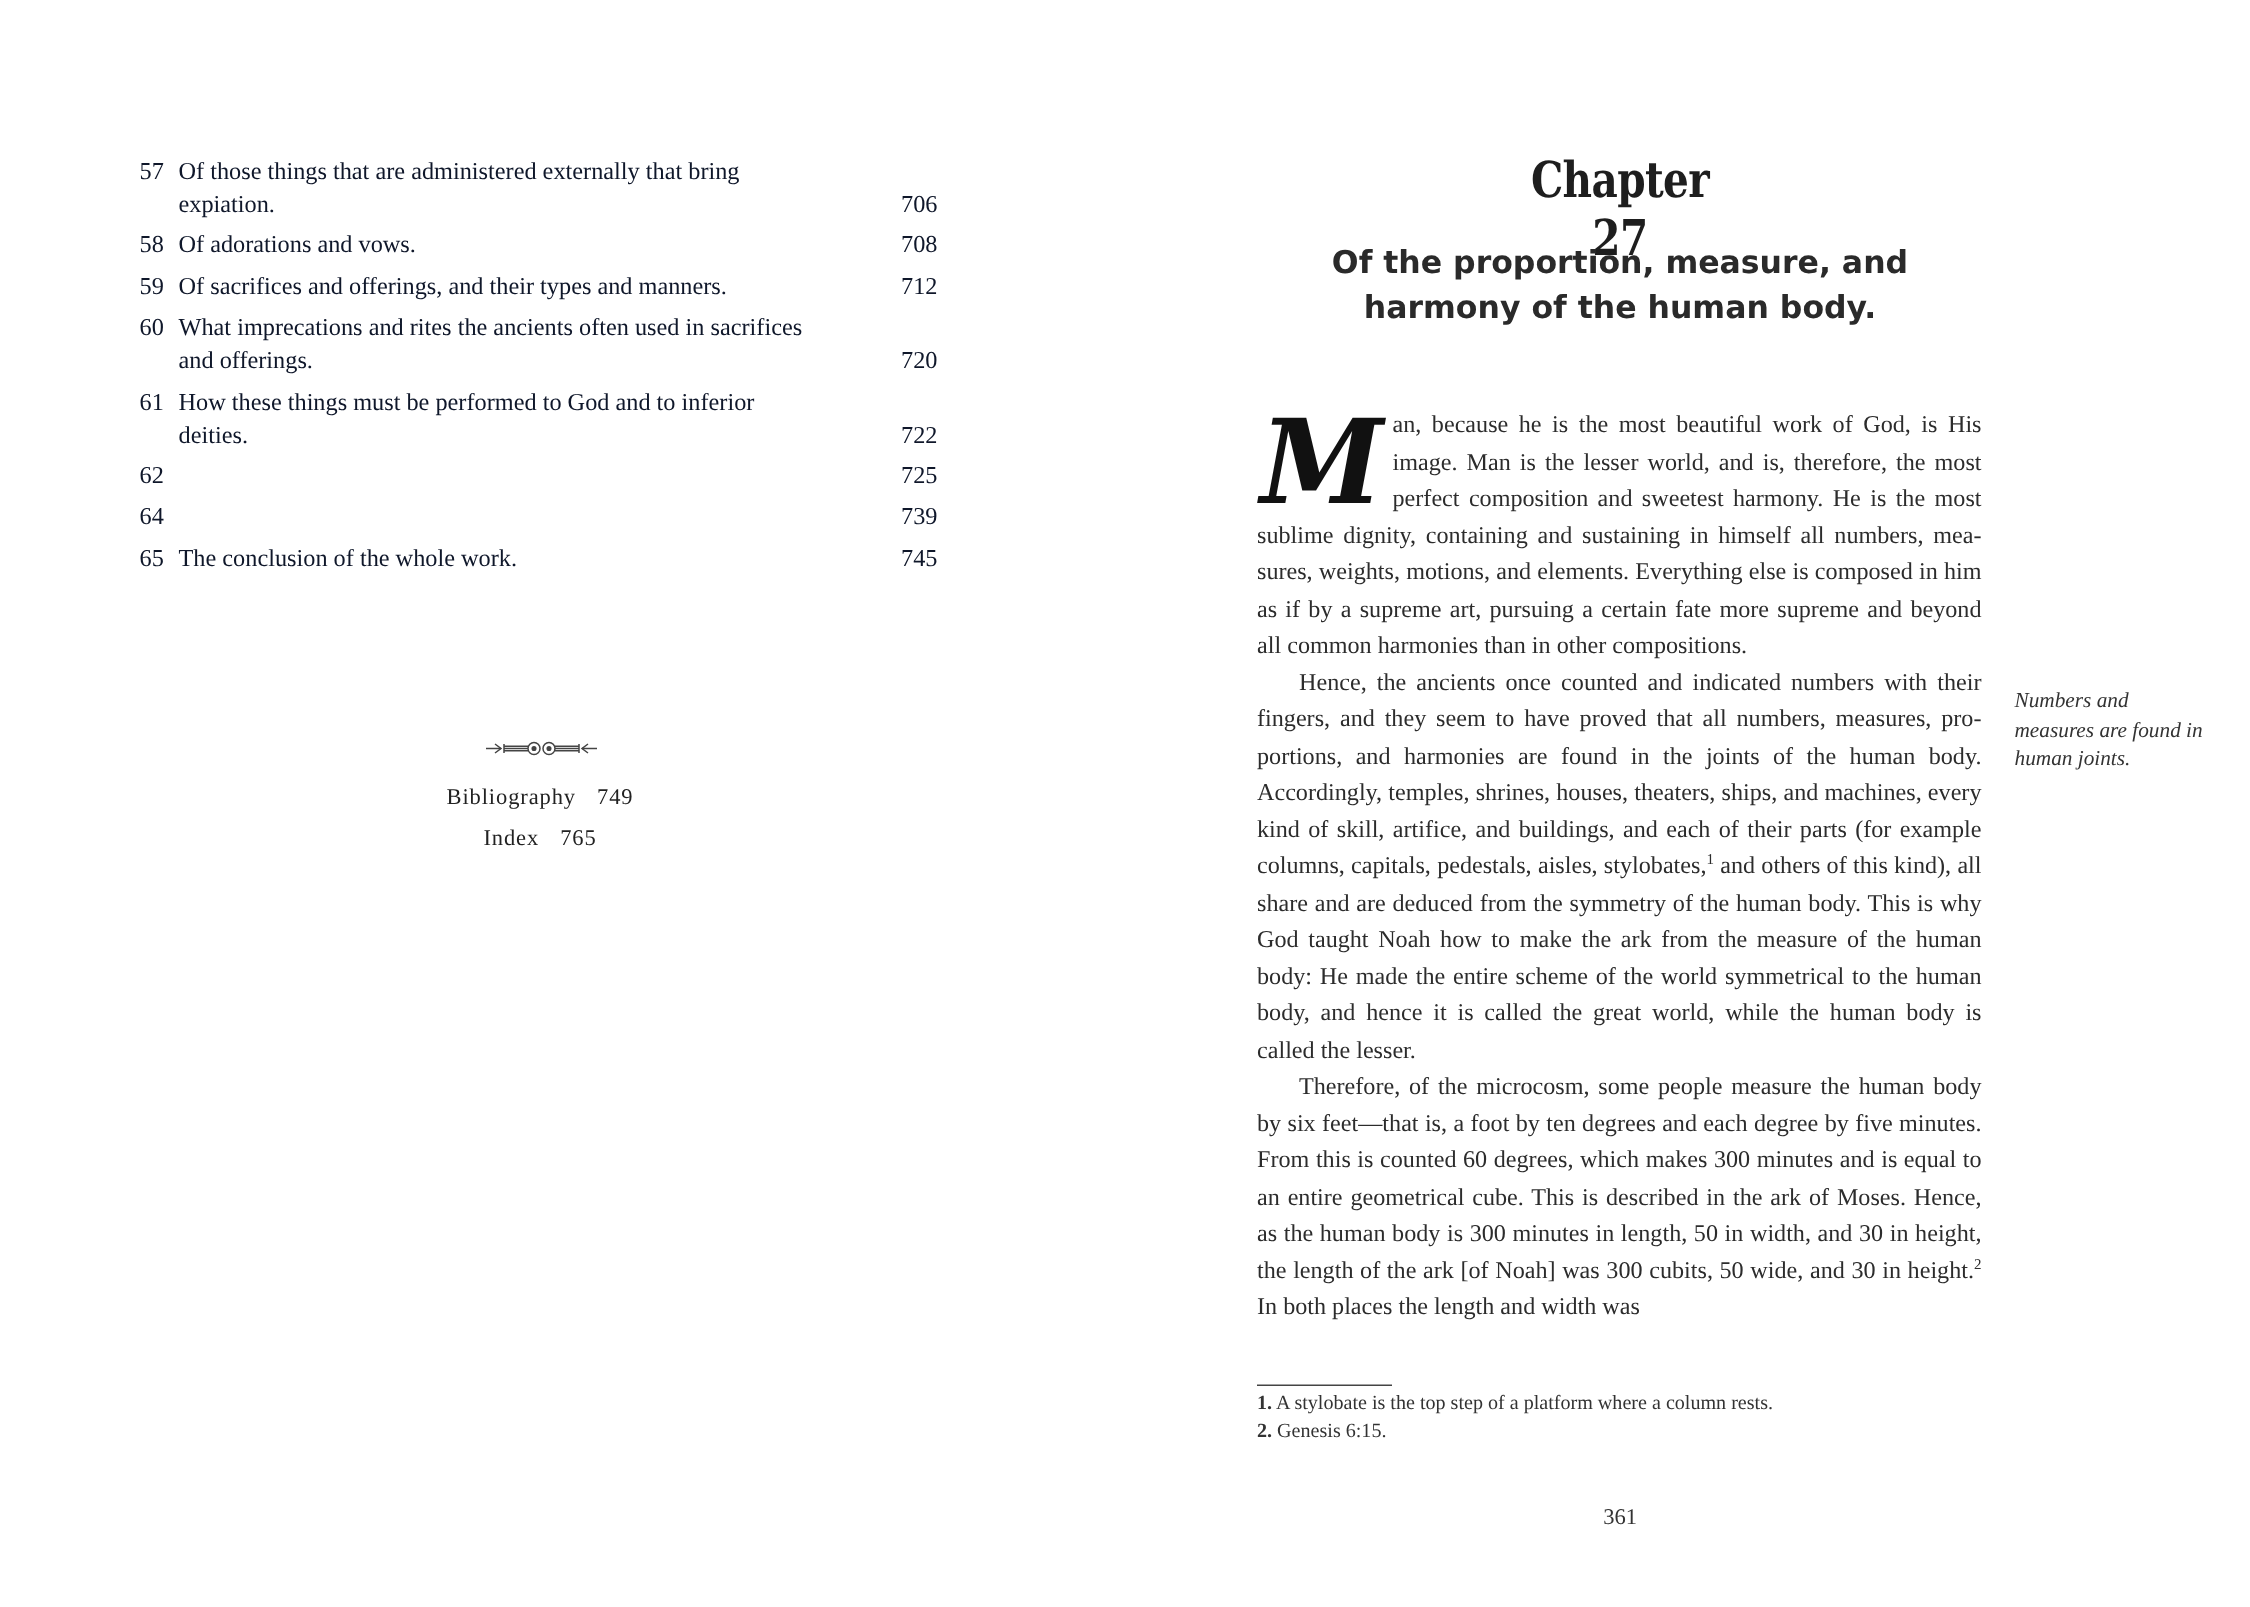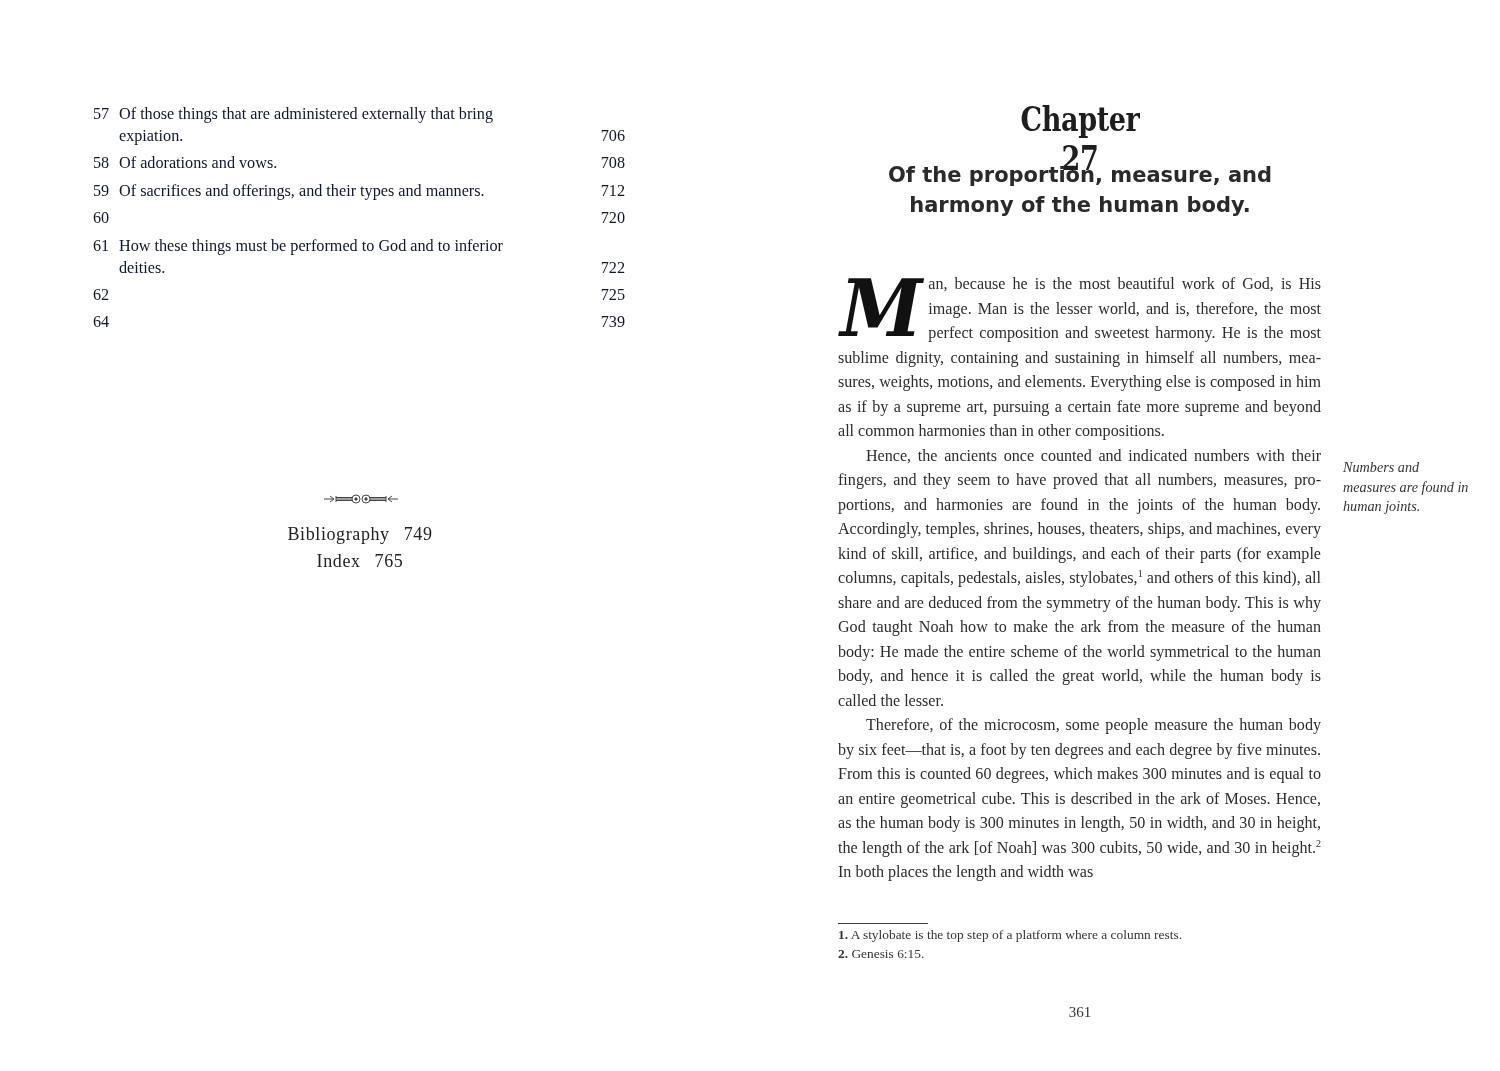--- a/index.html
+++ b/index.html
@@ -9,21 +9,21 @@
   
   .left-page { position: absolute; left: 0; top: 0; width: 750px; height: 1071px; }
   .toc { position: absolute; left: 93px; top: 103px; width: 532px; }
   .toc-entry { display: flex; font-size: 16.2px; line-height: 22px; margin-bottom: 5.4px; color: #0f172a; }
   .toc-num { width: 26px; flex: none; }
   .toc-title { width: 430px; flex: none; }
   .toc-page { flex: 1; text-align: right; align-self: flex-end; }
 
   .ornament { position: absolute; left: 322px; top: 492px; width: 78px; height: 14px; }
   .backmatter { position: absolute; left: 230px; width: 260px; text-align: center;
-                font-size: 18px; letter-spacing: 0.6px; color: #222; }
+                font-size: 15px; letter-spacing: 0.6px; color: #222; }
   .bm-1 { top: 524px; }
   .bm-2 { top: 551px; }
   .bm-gap { display: inline-block; width: 14px; }
 
   
   .right-page { position: absolute; left: 750px; top: 0; width: 750px; height: 1071px; }
   .chapter-title { position: absolute; left: 230px; top: 100px; width: 200px; text-align: center;
                    font-family: "DejaVu Serif", serif; font-weight: bold; font-size: 33px;
                    letter-spacing: -0.5px; color: #1e1e1e; transform: scaleX(0.82); }
   .chapter-sub { position: absolute; left: 120px; top: 160px; width: 420px; text-align: center;
@@ -63,34 +63,40 @@
       <span class="toc-title">Of adorations and vows.</span>
       <span class="toc-page">708</span>
     </div>
     <div class="toc-entry">
       <span class="toc-num">59</span>
       <span class="toc-title">Of sacrifices and offerings, and their types and manners.</span>
       <span class="toc-page">712</span>
     </div>
     <div class="toc-entry">
       <span class="toc-num">60</span>
+      <span class="toc-title">What imprecations and rites the ancients often used in sacrifices and offerings.</span>
       <span class="toc-page">720</span>
     </div>
     <div class="toc-entry">
       <span class="toc-num">61</span>
       <span class="toc-title">How these things must be performed to God and to inferior deities.</span>
       <span class="toc-page">722</span>
     </div>
     <div class="toc-entry">
       <span class="toc-num">62</span>
       <span class="toc-page">725</span>
     </div>
     <div class="toc-entry">
       <span class="toc-num">64</span>
       <span class="toc-page">739</span>
+    </div>
+    <div class="toc-entry">
+      <span class="toc-num">65</span>
+      <span class="toc-title">The conclusion of the whole work.</span>
+      <span class="toc-page">745</span>
     </div>
   </div>
 
   <svg class="ornament" viewBox="0 0 78 14">
     <g stroke="#444" fill="none" stroke-width="1">
       <line x1="2" y1="7" x2="12" y2="7"></line>
       <path d="M8 4 L12 7 L8 10"></path>
       <line x1="14" y1="4" x2="14" y2="10"></line>
       <line x1="14" y1="5.5" x2="30" y2="5.5"></line>
       <line x1="14" y1="7" x2="30" y2="7"></line>

